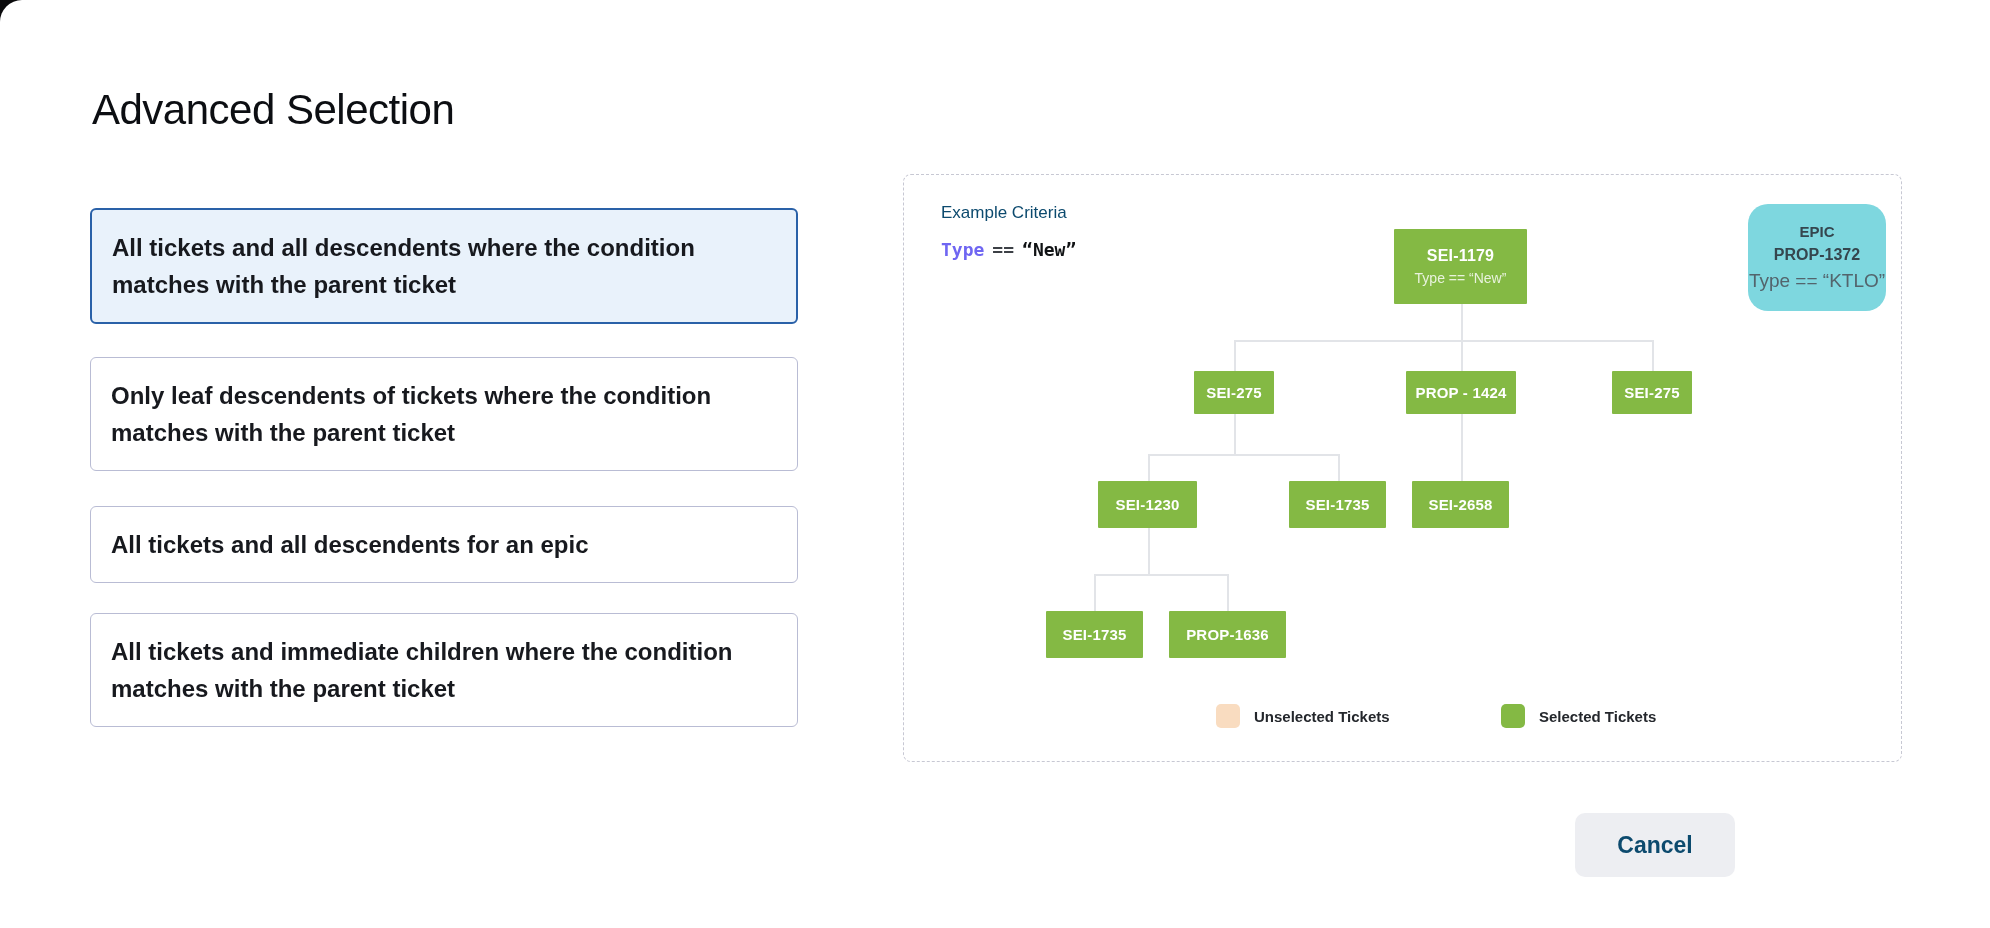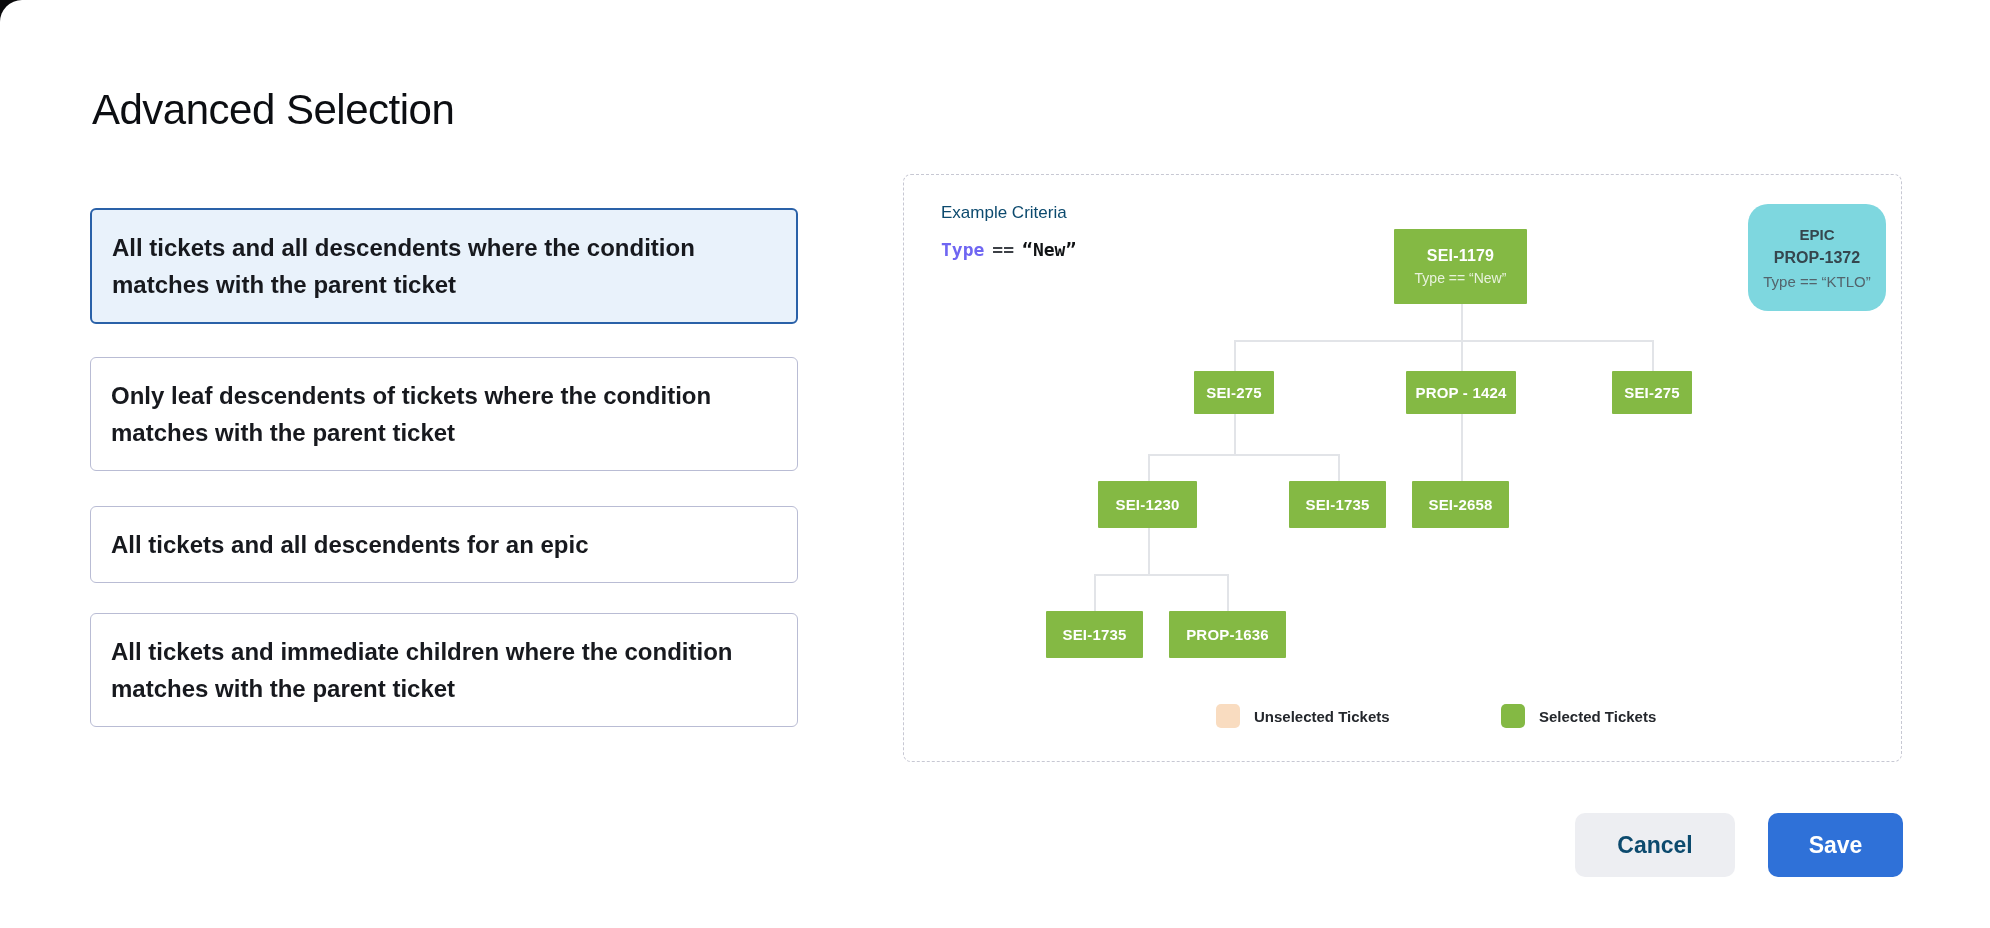--- a/index.html
+++ b/index.html
@@ -50,21 +50,21 @@
   .node .node-id{font-size:15px;font-weight:700;letter-spacing:0.2px;}
   .node.root .node-id{font-size:16px;}
   .node .node-sub{font-size:14px;color:rgba(255,255,255,0.82);margin-top:5px;font-weight:500;}
   .epic-card{
     position:absolute;left:844px;top:29px;width:138px;height:107px;background:#7ed7df;
     border-radius:20px;display:flex;flex-direction:column;align-items:center;
     justify-content:center;gap:6px;box-sizing:border-box;
   }
   .epic-card .epic-type{font-size:15px;font-weight:700;color:#35464e;}
   .epic-card .epic-id{font-size:16px;font-weight:700;color:#35464e;}
-  .epic-card .epic-cond{font-size:15px;color:#53646c;font-weight:500;}
+  .epic-card .epic-cond{font-size:19px;color:#53646c;font-weight:500;}
   .line{position:absolute;background:#e2e4e8;}
   .vline{width:1.5px;}
   .hline{height:1.5px;}
   
   .legend-swatch{position:absolute;width:24px;height:24px;border-radius:5px;}
   .legend-label{position:absolute;font-size:15px;font-weight:700;color:#24272c;}
   
   .btn{
     position:absolute;top:813px;height:64px;border:none;border-radius:10px;
     font-family:inherit;font-size:23px;font-weight:700;cursor:pointer;
@@ -152,15 +152,14 @@
       <div class="node-id">PROP-1636</div>
     </div>
 
     <div class="legend-swatch" style="left:312px;top:529px;background:#f9dcc0"></div>
     <div class="legend-label" style="left:350px;top:533px">Unselected Tickets</div>
     <div class="legend-swatch" style="left:597px;top:529px;background:#84b944"></div>
     <div class="legend-label" style="left:635px;top:533px">Selected Tickets</div>
   </div>
 
   <button class="btn btn-cancel">Cancel</button>
-  <button class="btn btn-save">Save</button>
 
 </div>
 
 </body></html>

